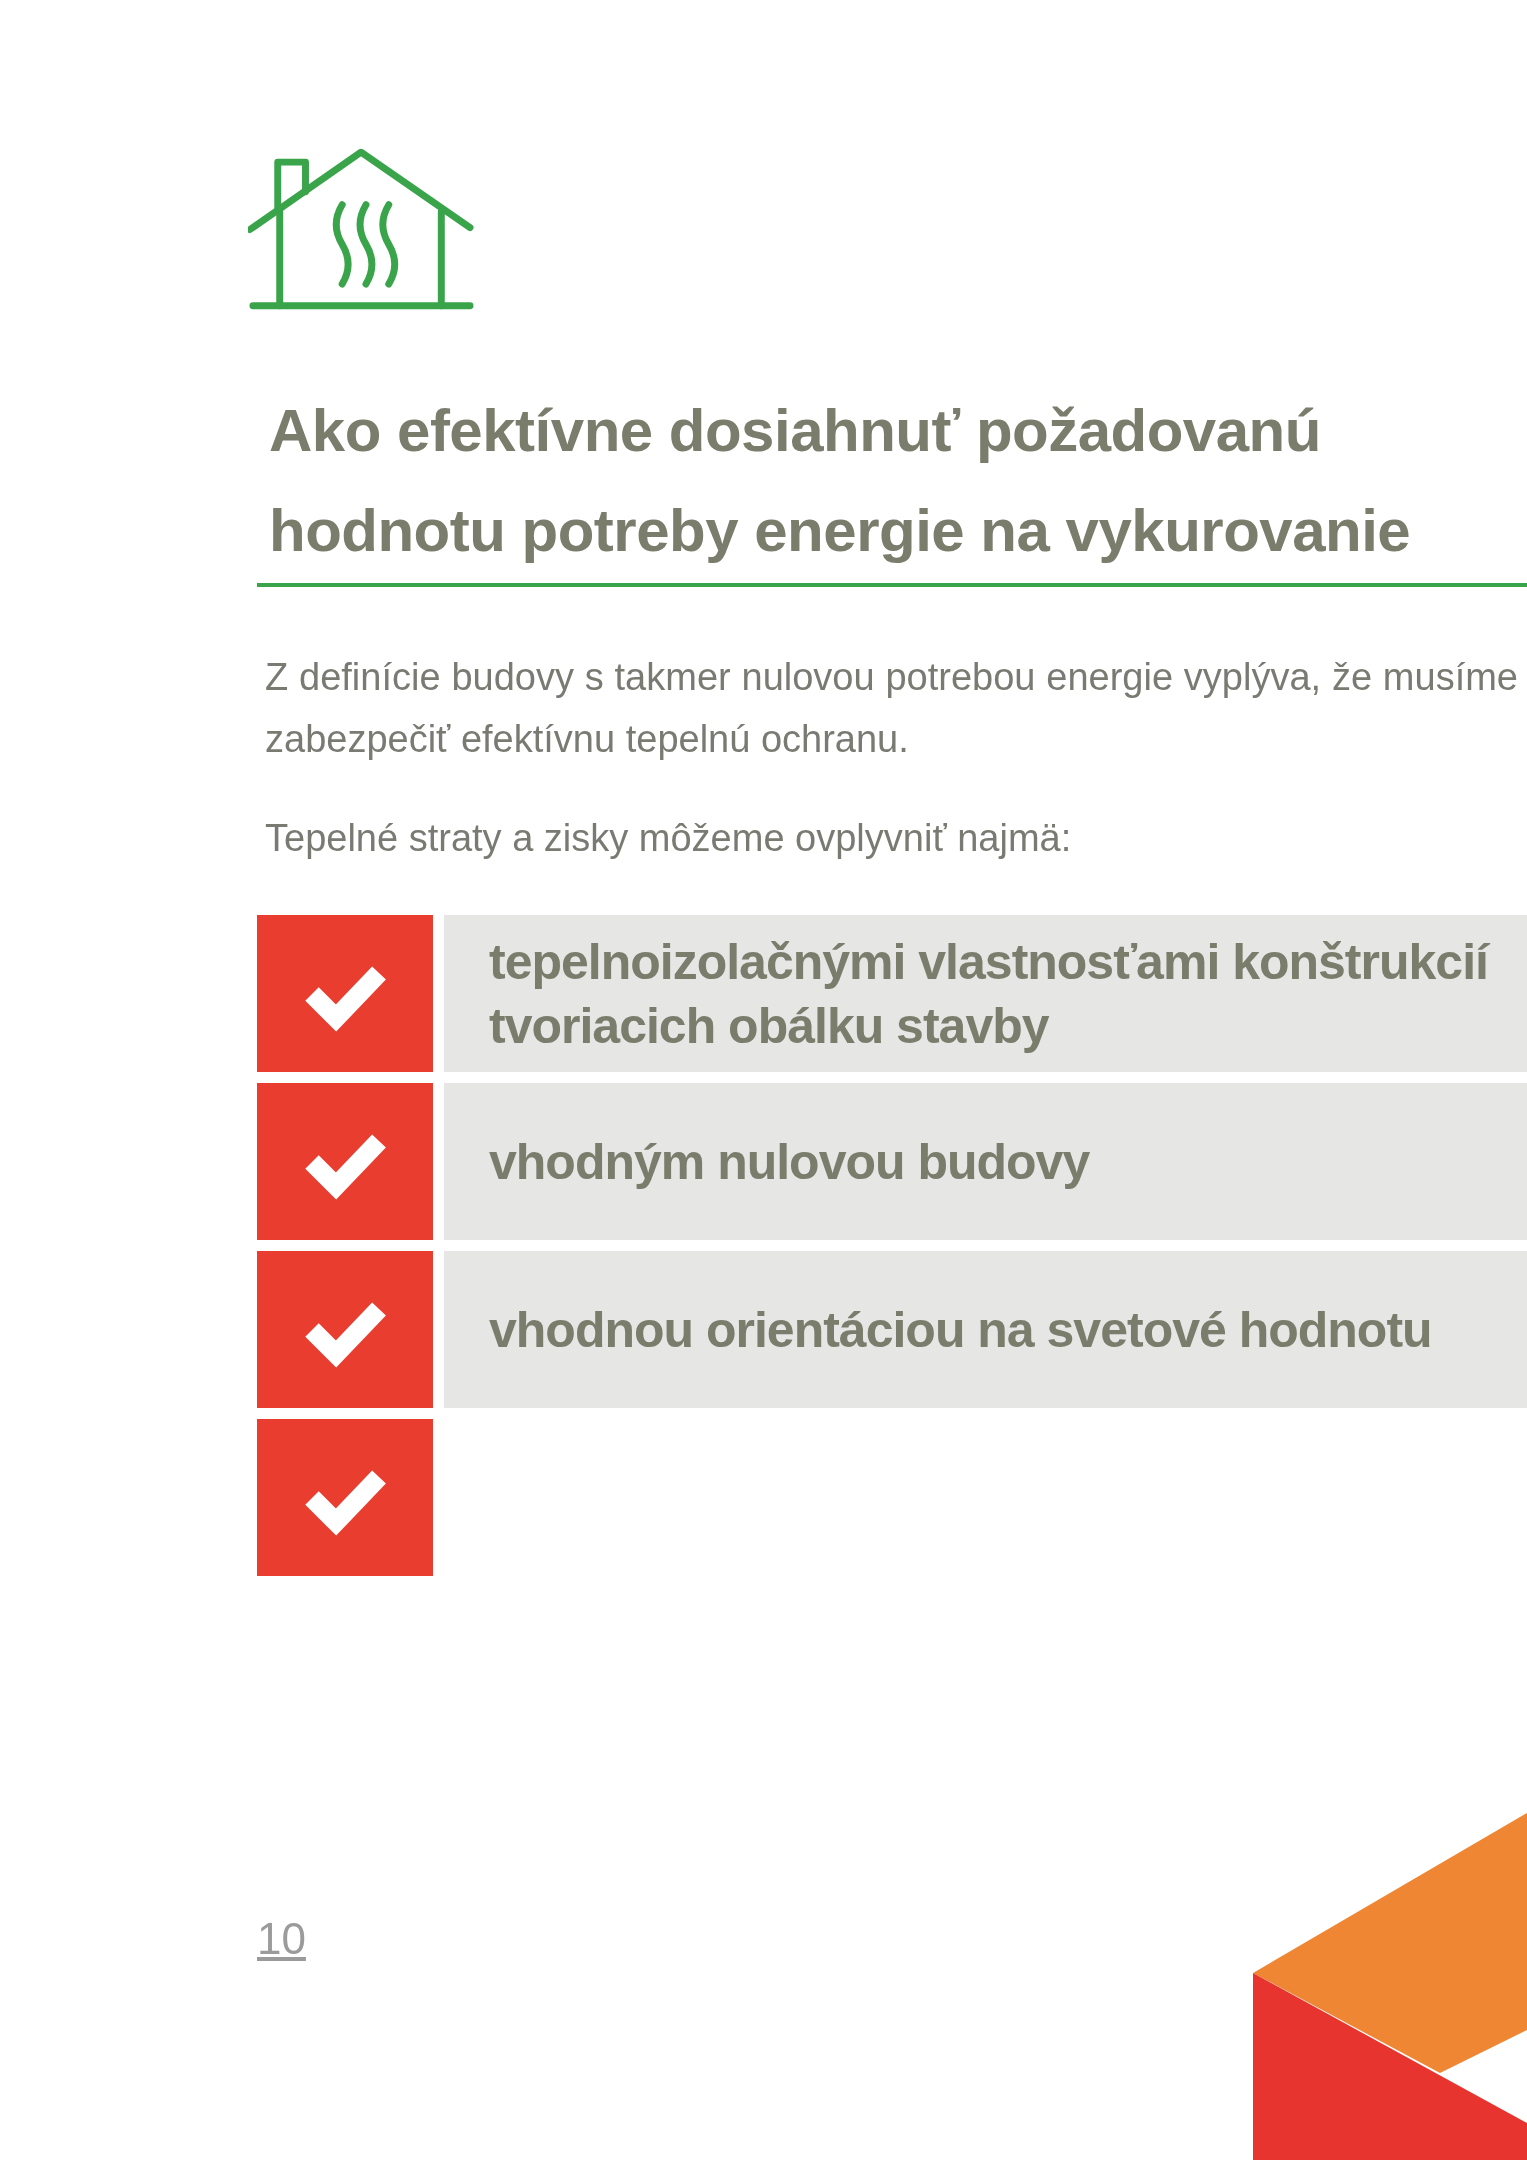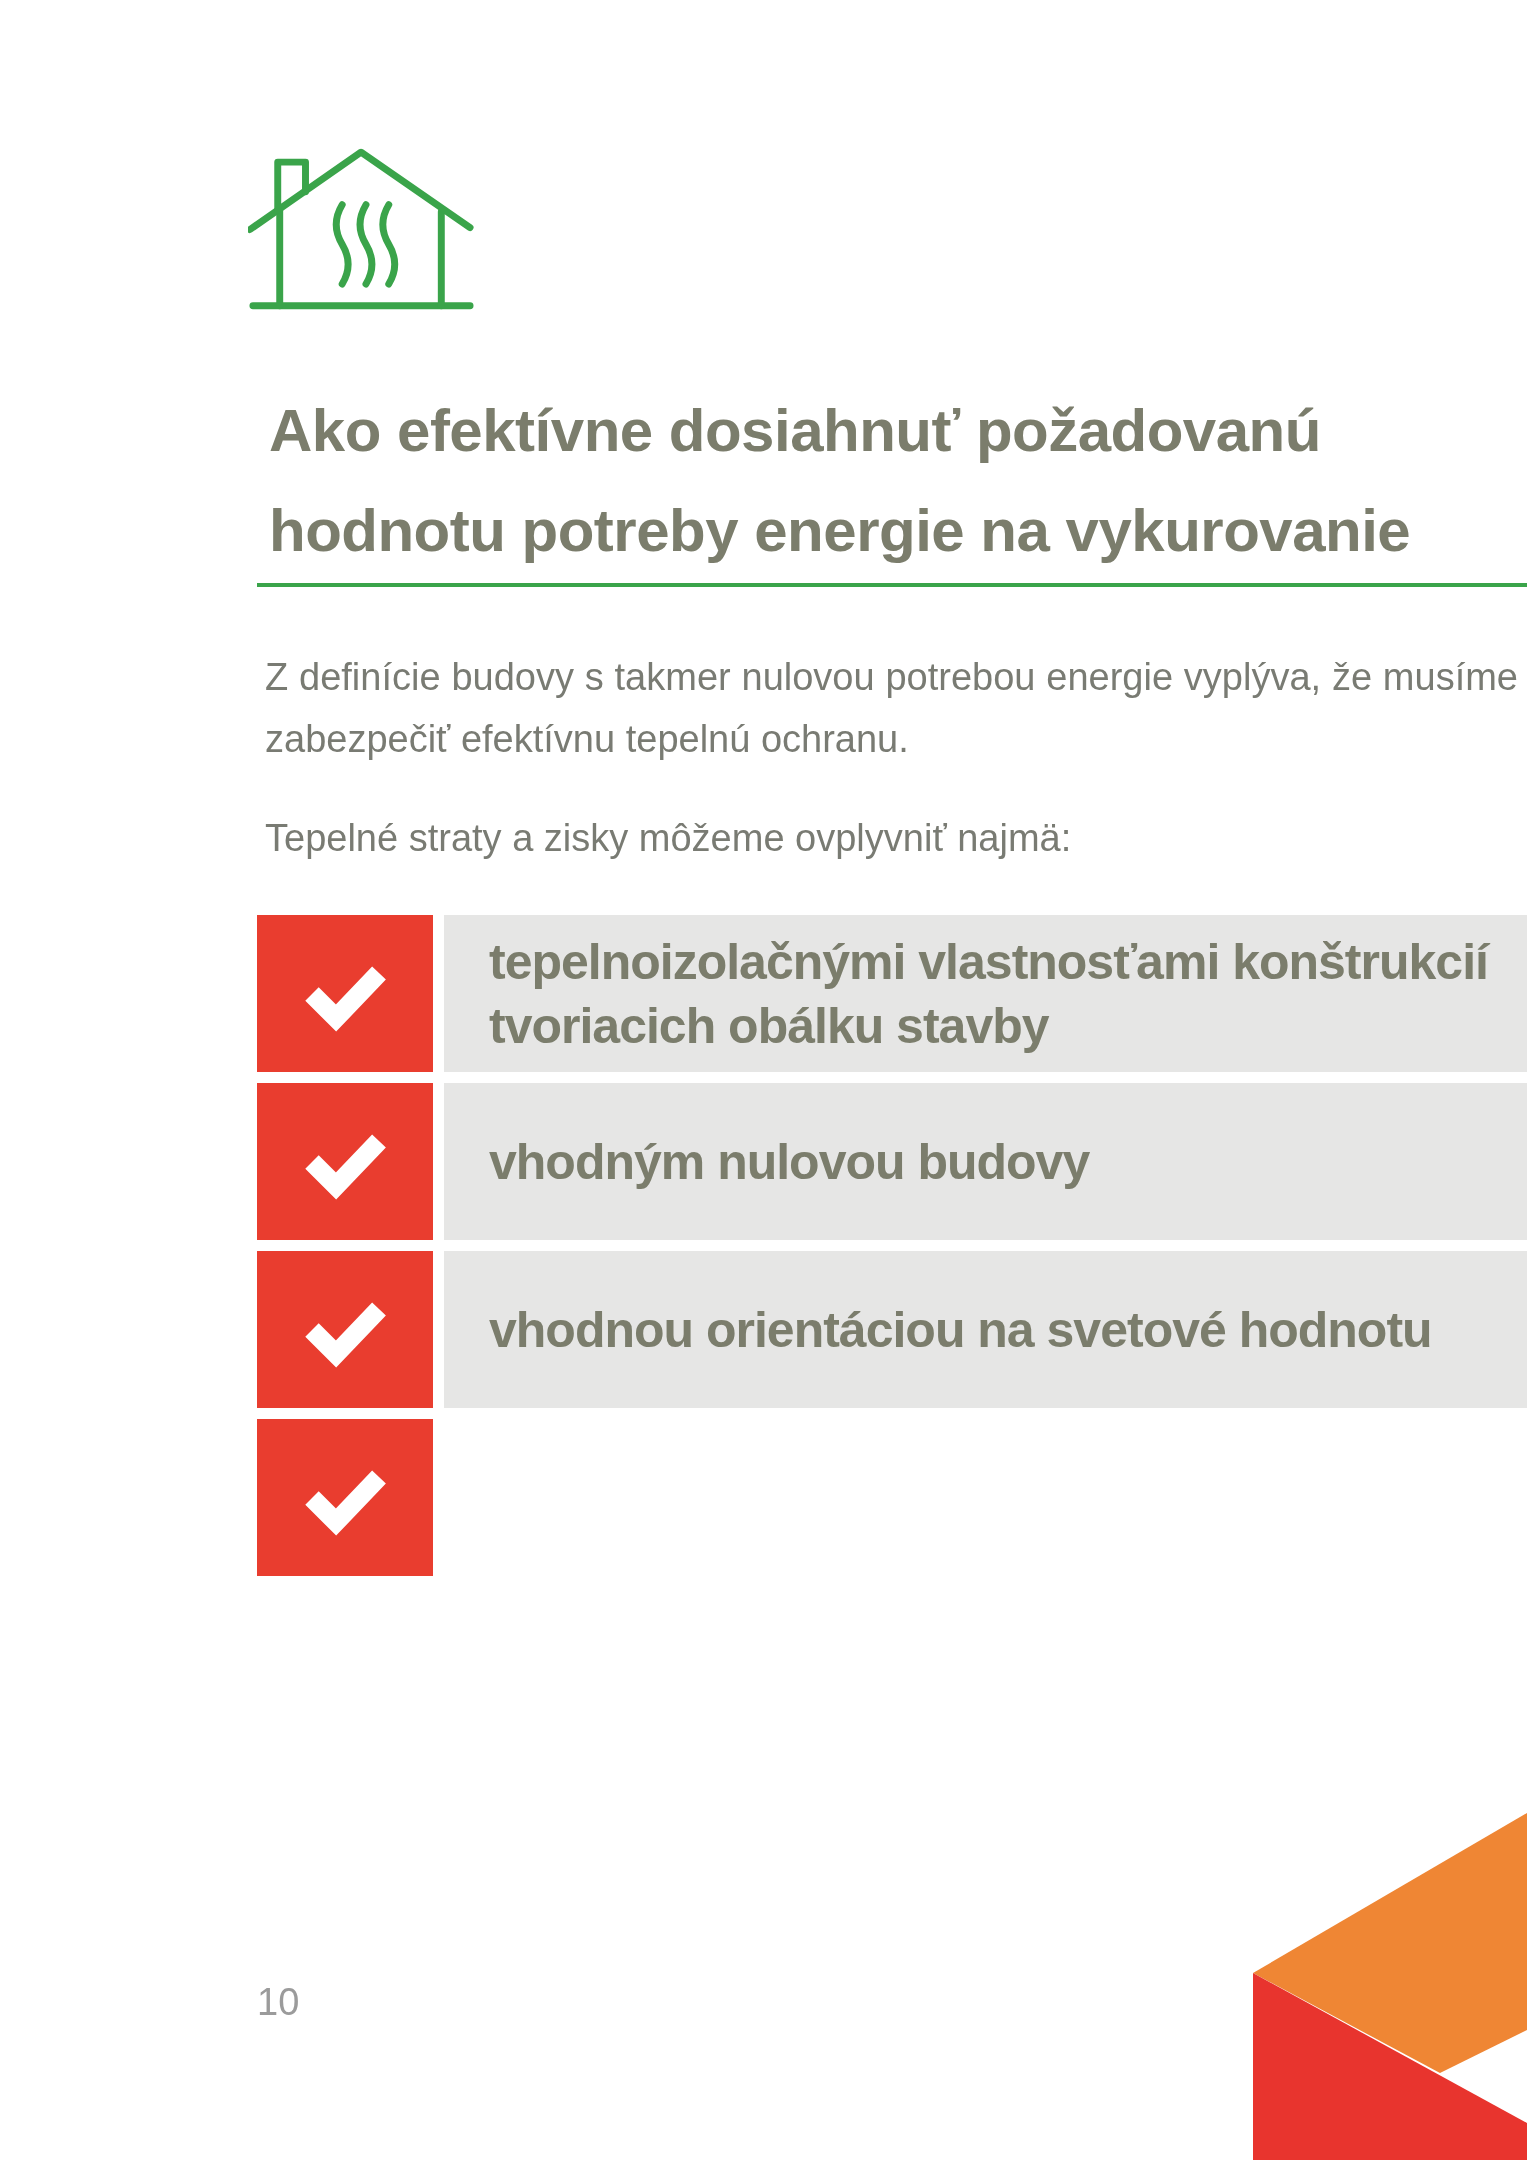--- a/index.html
+++ b/index.html
@@ -41,21 +41,21 @@
   .check polyline{fill:none;stroke:#ffffff;stroke-width:19;stroke-linecap:butt;stroke-linejoin:miter;}
   .bar{
     flex:1 1 auto;background:var(--bar-gray,#e6e6e5);
     display:flex;align-items:center;padding-left:45px;box-sizing:border-box;
   }
   .bar span{
     font-size:50px;font-weight:bold;line-height:64px;
     color:var(--title-col,#7b7d6c);letter-spacing:-1px;max-width:1030px;
   }
   
-  .page-number{position:absolute;left:257px;top:1980px;font-size:38px;line-height:44px;color:var(--pagenum-gray,#9b9b9b);}
+  .page-number{position:absolute;left:257px;top:1917px;font-size:44px;line-height:44px;color:var(--pagenum-gray,#9b9b9b);text-decoration:underline;}
   .corner{position:absolute;left:1253px;top:1813px;width:274px;height:347px;display:block;}
 </style>
 </head>
 <body>
 
 <div class="page">
 
   <svg class="house" viewBox="0 0 230 165" aria-hidden="true">
     <line x1="5" y1="159" x2="224" y2="159"></line>
     <line x1="32" y1="60" x2="32" y2="159"></line>

